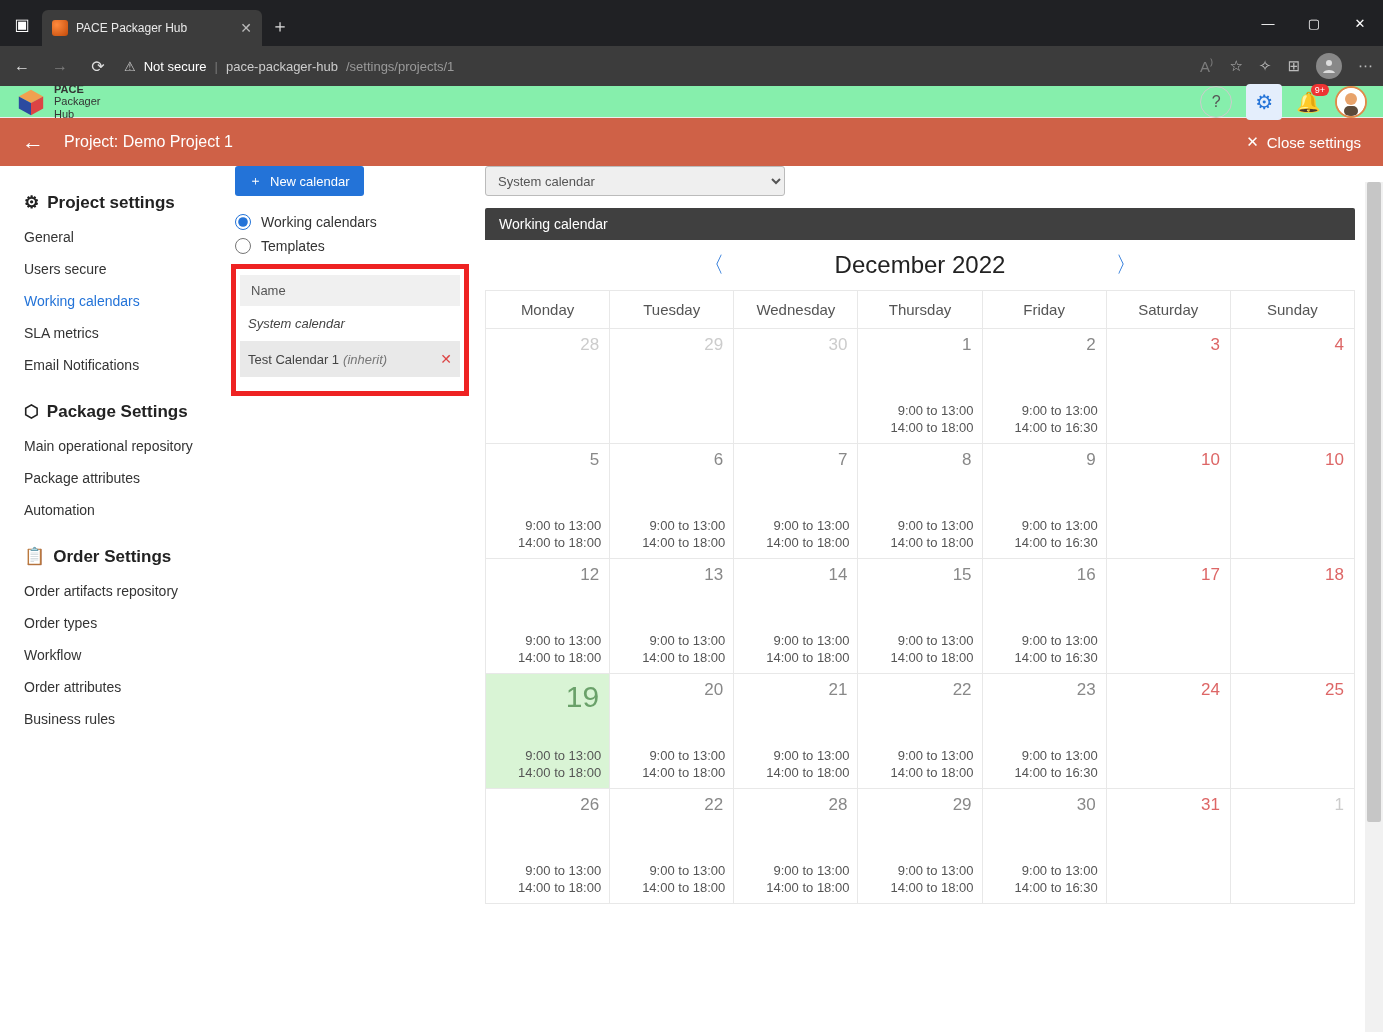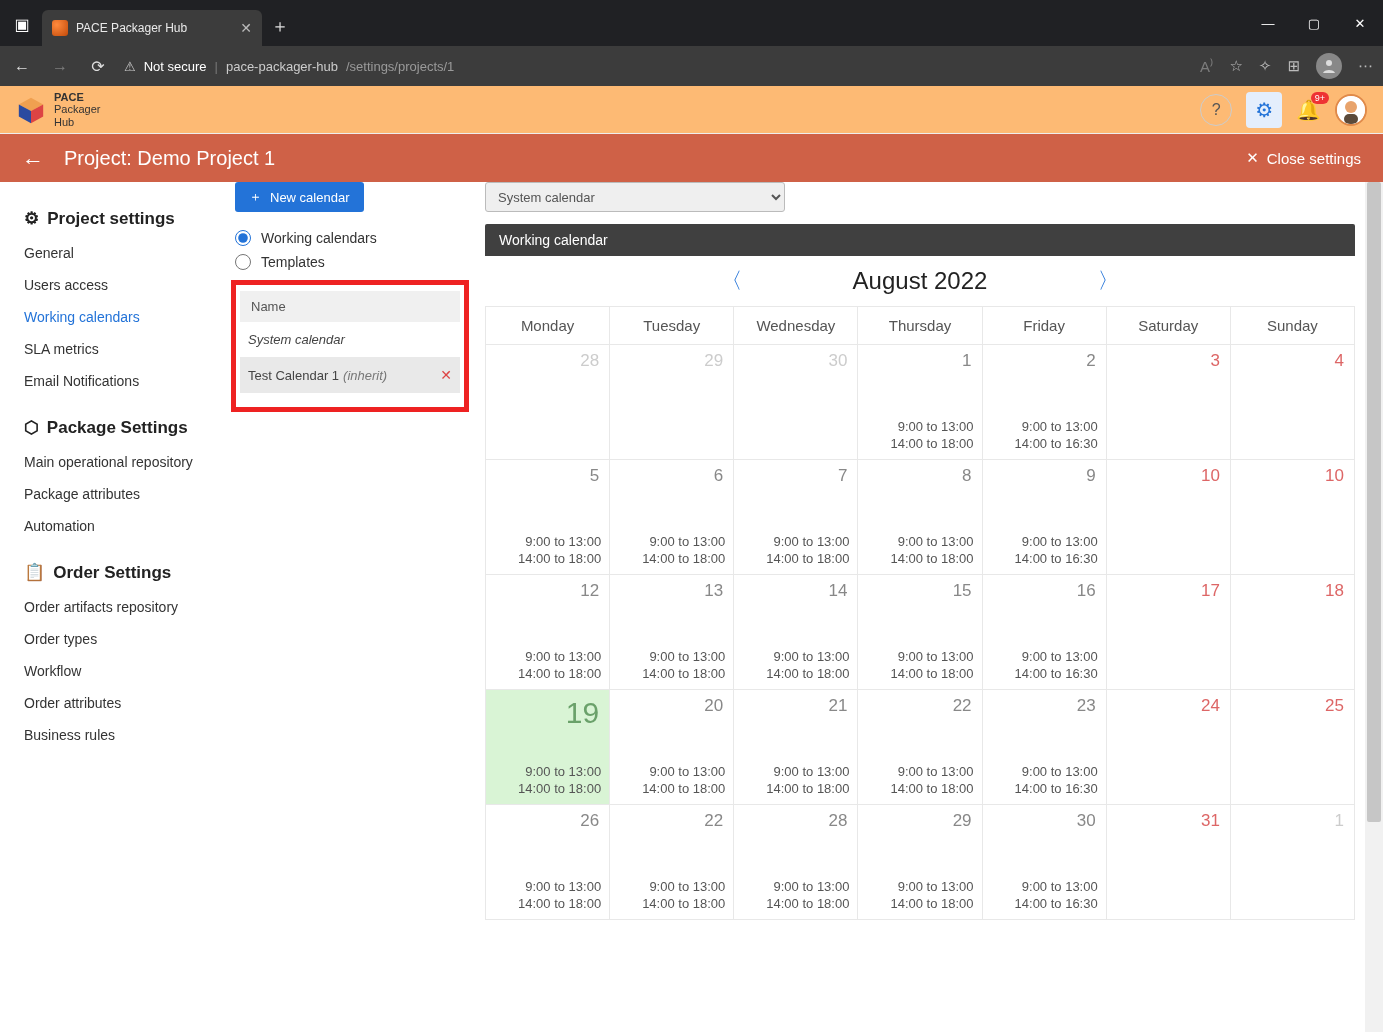--- a/index.html
+++ b/index.html
@@ -15,33 +15,33 @@
 .win-ctrl { margin-left:auto; display:flex; height:46px;}
 .win-ctrl div { width:46px; display:flex; align-items:center; justify-content:center; color:#fff; font-size:13px;}
 .addr-row { background:#3c3c3c; height:40px; display:flex; align-items:center; padding:0 10px; gap:14px; color:#ddd;}
 .addr-row .nav-ico { width:24px; display:flex; justify-content:center; font-size:16px;}
 .url-bar { flex:1; display:flex; align-items:center; gap:8px; font-size:13px; color:#ccc;}
 .url-bar .ns { color:#fff; font-weight:500;}
 .url-path-dim { color:#9a9a9a;}
 .addr-right { display:flex; gap:16px; align-items:center; color:#bbb; font-size:15px;}
 .avatar-gray { width:26px; height:26px; background:#888; border-radius:50%; display:flex; align-items:center; justify-content:center;}
 
-.app-bar { height:48px; background:#fdba74; border-bottom:1px solid #eee; display:flex; padding:0 16px;}
+.app-bar { height:32px; background:#86efac; border-bottom:1px solid #eee; display:flex; padding:0 16px;}
 .logo { display:flex; align-items:center; gap:8px; font-size:11px; color:#333; line-height:1.1;}
 .logo .cube { width:30px; height:30px; }
 .app-bar-right { margin-left:auto; display:flex; align-items:center; gap:14px;}
 .circ-btn { width:32px; height:32px; border:1px solid #ccc; border-radius:50%; display:flex; align-items:center; justify-content:center; color:#555; font-size:16px;}
 .gear-btn { width:36px; height:36px; background:#e4eefc; border-radius:4px; display:flex; align-items:center; justify-content:center; color:#2373d8; font-size:20px;}
 .bell-wrap { position:relative; color:#555; font-size:20px;}
 .bell-wrap .badge { position:absolute; top:-6px; right:-8px; background:#e33; color:#fff; font-size:9px; border-radius:8px; padding:1px 4px;}
 .user-av { width:32px; height:32px; border-radius:50%; border:2px solid #e08a4a; background:#fff; display:flex; align-items:center; justify-content:center; overflow:hidden;}
 
 .proj-bar { height:48px; background:#cf6147; color:#fff; display:flex; align-items:center; padding:0 22px; gap:20px;}
 .proj-bar .back { font-size:22px; }
-.proj-bar .title { font-size:20px; font-weight:400;}
+.proj-bar .title { font-size:16px; font-weight:400;}
 .proj-bar .close-set { margin-left:auto; display:flex; align-items:center; gap:8px; font-size:15px;}
 
 .main { display:flex; height:calc(1032px - 46px - 40px - 48px - 48px); }
 .sidebar { width:225px; padding:18px 0 0 0; border-right:1px solid #fff;}
 .sb-group-title { display:flex; align-items:center; gap:8px; padding:8px 24px; font-size:17px; font-weight:600; color:#222;}
 .sb-item { padding:8px 24px; font-size:14px; color:#333; cursor:pointer;}
 .sb-item.active { color:#2373d8;}
 
 .midcol { width:250px; padding:0 6px; }
 .new-cal-btn { background:#2373d8; color:#fff; border:none; border-radius:3px; padding:6px 14px; font-size:13px; display:flex; align-items:center; gap:8px; margin:0 0 14px 4px;}
@@ -160,21 +160,21 @@
 
 <div class="main">
 
   <div class="sidebar">
     <div class="sb-group-title">
       <span>⚙</span>
       <span>Project settings</span>
     </div>
     <div id="g1">
         <div class="sb-item">General</div>
-        <div class="sb-item">Users access</div>
+        <div class="sb-item">Users secure</div>
         <div class="sb-item active">Working calendars</div>
         <div class="sb-item">SLA metrics</div>
         <div class="sb-item">Email Notifications</div>
       </div>
     <div class="sb-group-title" style="margin-top:12px">
       <span>⬡</span>
       <span>Package Settings</span>
     </div>
     <div id="g2">
         <div class="sb-item">Main operational repository</div>
@@ -218,21 +218,21 @@
     </div>
   </div>
 
   <div class="calarea">
     <select class="cal-select">
       <option>System calendar</option>
     </select>
     <div class="cal-title-bar">Working calendar</div>
     <div class="month-row">
       <span class="nav">〈</span>
-      <span class="mname">August 2022</span>
+      <span class="mname">December 2022</span>
       <span class="nav">〉</span>
     </div>
     <table class="cal-table">
       <thead>
           <tr id="dowrow">
             <th>Monday</th>
             <th>Tuesday</th>
             <th>Wednesday</th>
             <th>Thursday</th>
             <th>Friday</th>

